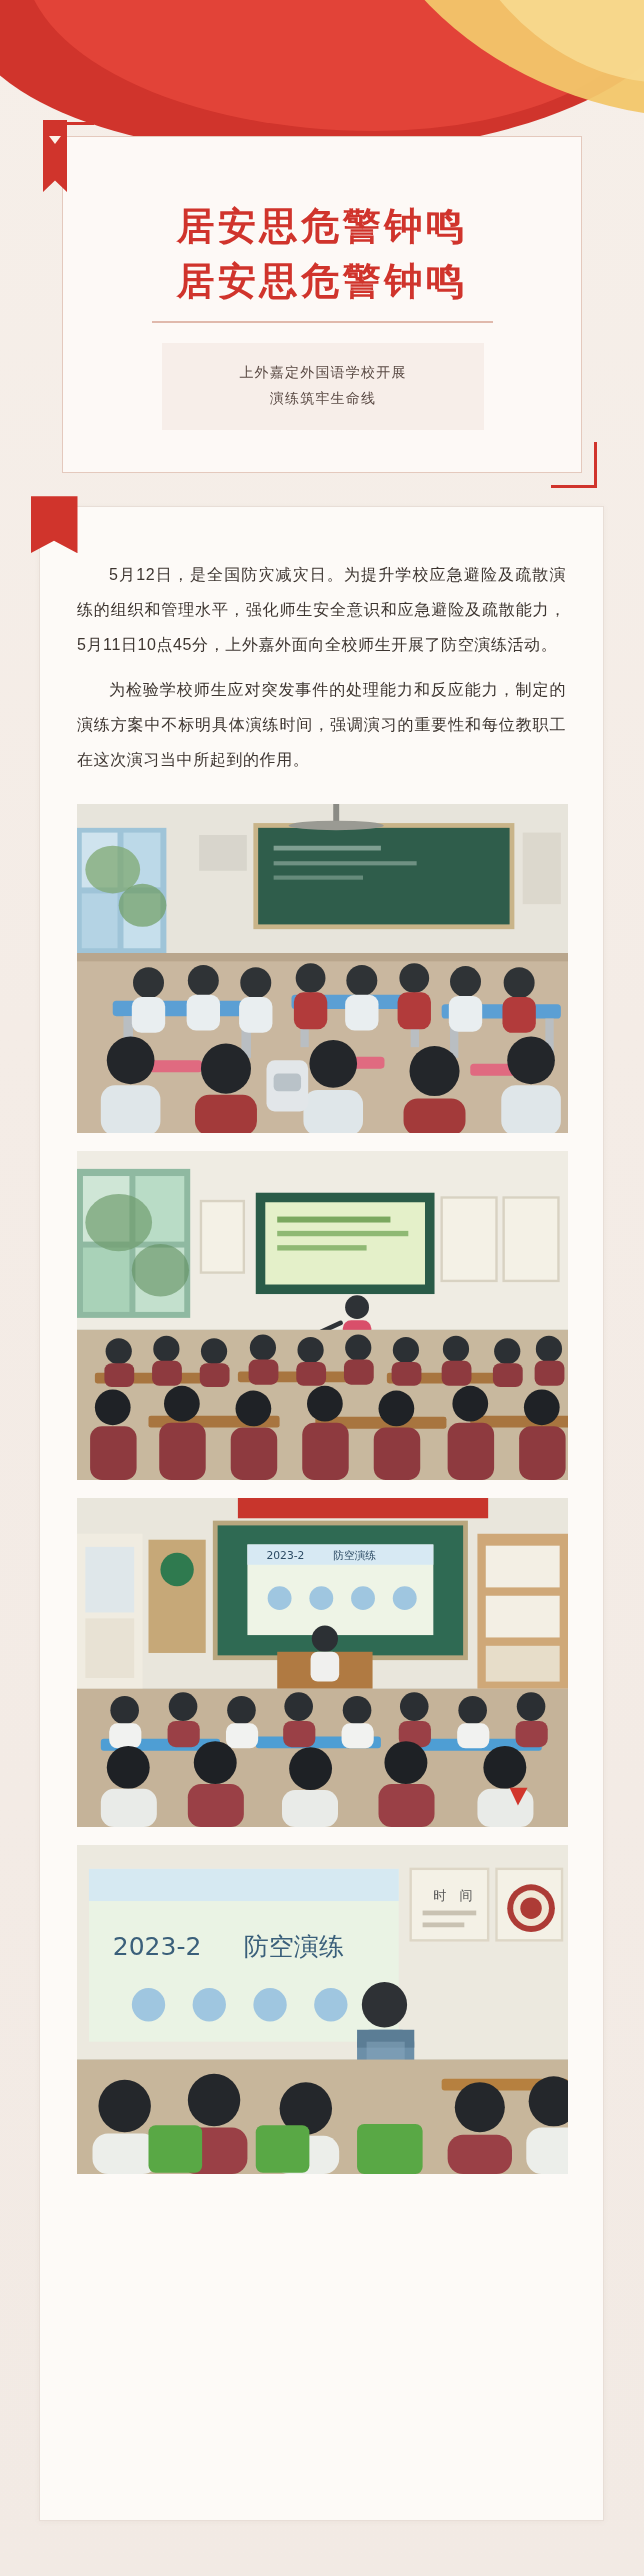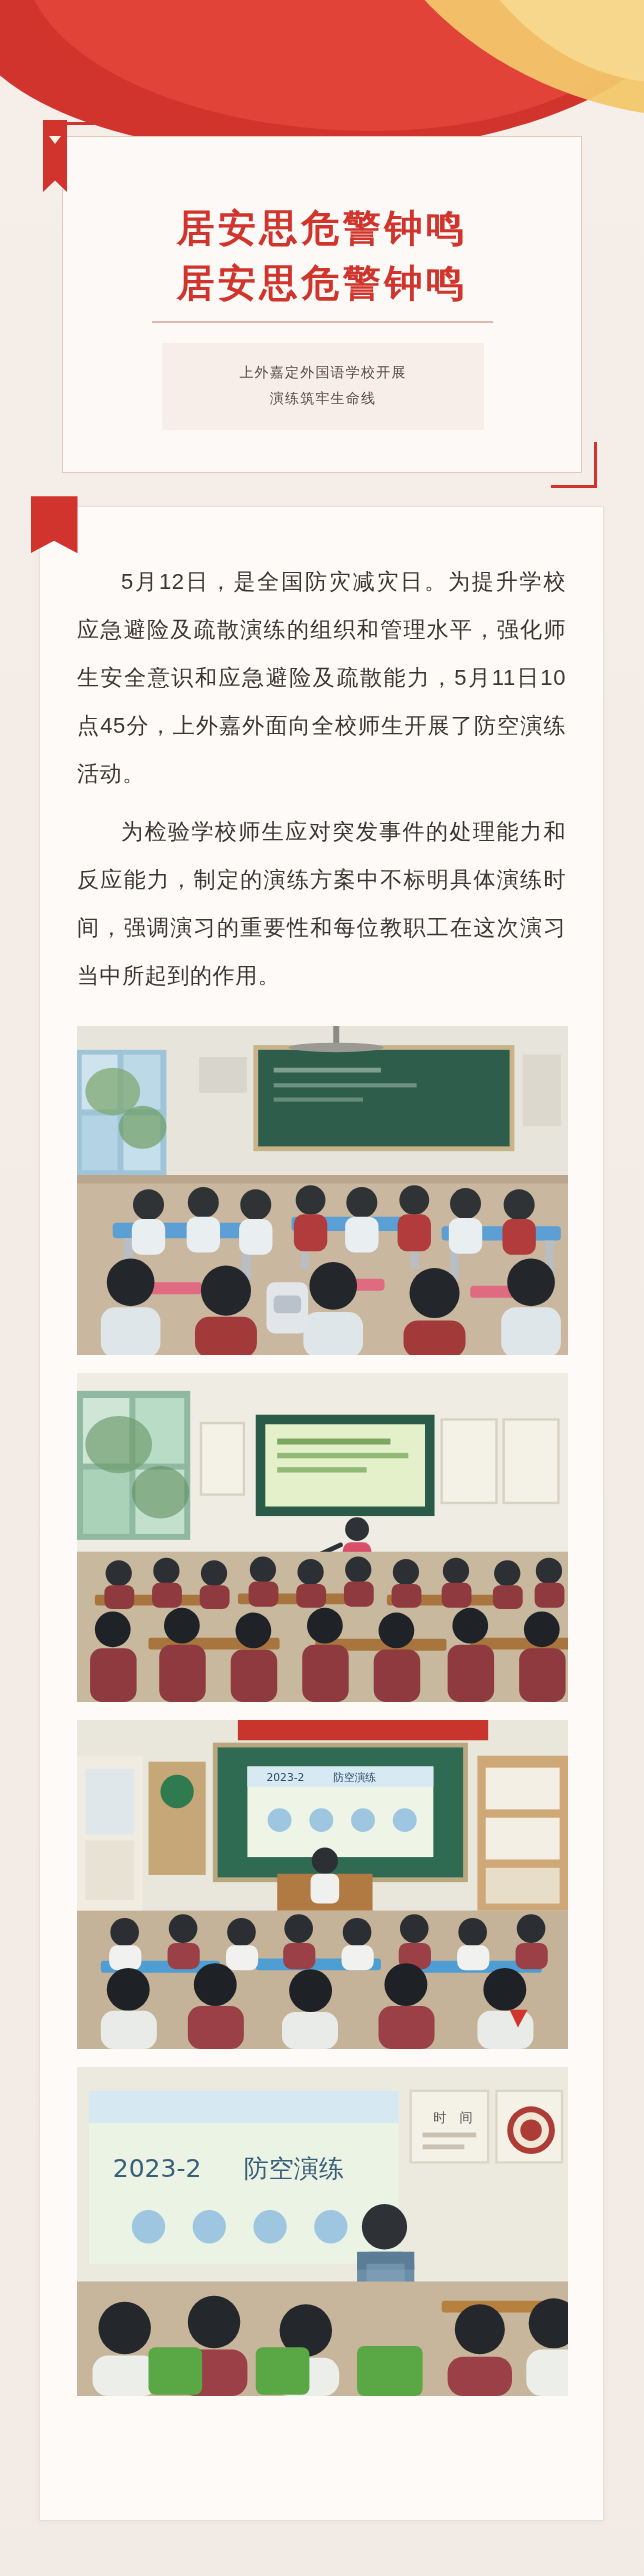--- a/index.html
+++ b/index.html
@@ -114,21 +114,21 @@
     position: absolute;
     top: 64px;
     left: 0;
     width: 100%;
     text-align: center;
     color: #d0342c;
     font-size: 38px;
     font-weight: bold;
     letter-spacing: 3.6px;
     line-height: 1.45;
-    font-family: Liberation Serif, serif;
+    font-family: Liberation Mono, monospace;
   }
   .title-underline {
     position: absolute;
     top: 184px;
     left: 89px;
     width: 341px;
     height: 1.8px;
     background: #e0b9ac;
   }
   .subtitle-box {
@@ -164,21 +164,21 @@
     width: 47px;
     height: 57px;
     background: #d0342c;
     clip-path: polygon(0 0, 100% 0, 100% 100%, 50% 78%, 0 100%);
   }
   .article {
     padding: 51px 37px 0 37px;
   }
   .article p {
     margin: 0 0 10.7px 0;
-    font-size: 22px;
+    font-size: 16px;
     line-height: 2.18;
     color: #3d3530;
     text-align: justify;
     text-indent: 2em;
     letter-spacing: 0.6px;
   }
 
   
   .photos {
     padding: 15.5px 37px 42px 37px;

